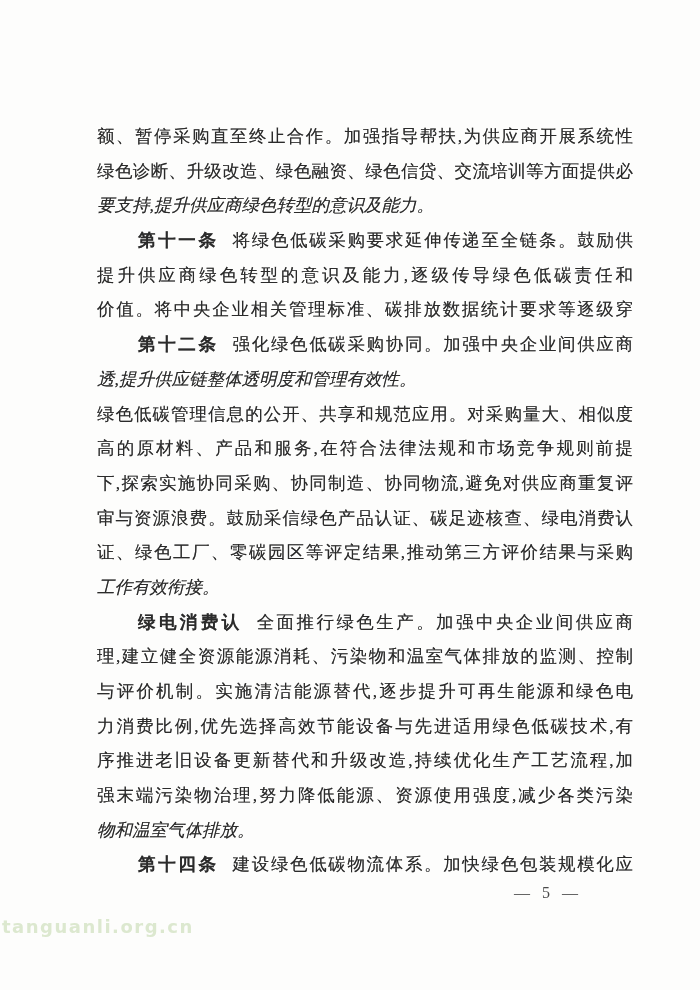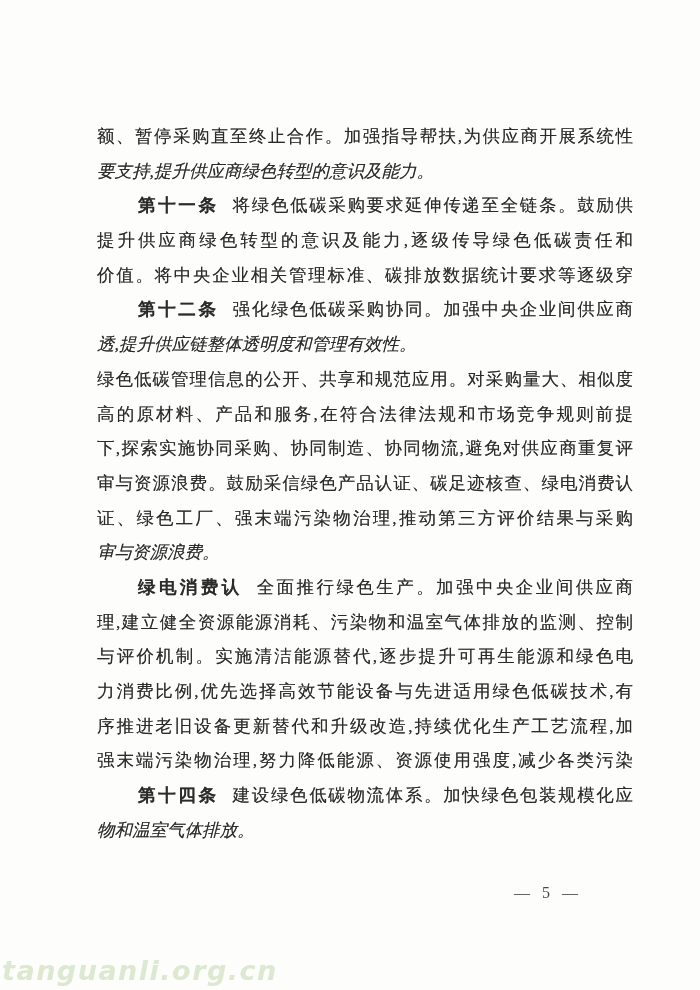--- a/index.html
+++ b/index.html
@@ -61,36 +61,36 @@
     width: 140px;
     text-align: center;
     color: #4a4a4a;
     font-size: 16px;
     letter-spacing: 4px;
     font-family: "Liberation Serif", "DejaVu Serif", serif;
   }
   .watermark {
     position: absolute;
     left: 2px;
-    top: 955px;
+    top: 916px;
     color: var(--wm);
-    font-size: 27px;
+    font-size: 18px;
     font-weight: bold;
     letter-spacing: 1.5px;
     font-family: "DejaVu Sans", "Liberation Sans", sans-serif;
-    font-style: italic;
   }
 </style>
 </head>
 <body>
 
 <div class="page">
   <div class="content" id="content">
   <div class="line"><span class="body-text">额、暂停采购直至终止合作。加强指导帮扶,为供应商开展系统性</span></div>
 
+  <div class="line"><span class="body-text">绿色诊断、升级改造、绿色融资、绿色信贷、交流培训等方面提供必</span></div>
 
   <div class="line last"><span class="body-text">要支持,提升供应商绿色转型的意识及能力。</span></div>
 
   <div class="line indent"><span class="head">第十一条</span><span class="body-text">将绿色低碳采购要求延伸传递至全链条。鼓励供</span></div>
 
   <div class="line"><span class="body-text">提升供应商绿色转型的意识及能力,逐级传导绿色低碳责任和</span></div>
 
   <div class="line"><span class="body-text">价值。将中央企业相关管理标准、碳排放数据统计要求等逐级穿</span></div>
 
   <div class="line indent"><span class="head">第十二条</span><span class="body-text">强化绿色低碳采购协同。加强中央企业间供应商</span></div>
@@ -98,35 +98,35 @@
   <div class="line last"><span class="body-text">透,提升供应链整体透明度和管理有效性。</span></div>
 
   <div class="line"><span class="body-text">绿色低碳管理信息的公开、共享和规范应用。对采购量大、相似度</span></div>
 
   <div class="line"><span class="body-text">高的原材料、产品和服务,在符合法律法规和市场竞争规则前提</span></div>
 
   <div class="line"><span class="body-text">下,探索实施协同采购、协同制造、协同物流,避免对供应商重复评</span></div>
 
   <div class="line"><span class="body-text">审与资源浪费。鼓励采信绿色产品认证、碳足迹核查、绿电消费认</span></div>
 
-  <div class="line"><span class="body-text">证、绿色工厂、强末端污染物治理,推动第三方评价结果与采购</span></div>
+  <div class="line"><span class="body-text">证、绿色工厂、零碳园区等评定结果,推动第三方评价结果与采购</span></div>
 
-  <div class="line last"><span class="body-text">审与资源浪费。</span></div>
+  <div class="line last"><span class="body-text">工作有效衔接。</span></div>
 
   <div class="line indent"><span class="head">绿电消费认</span><span class="body-text">全面推行绿色生产。加强中央企业间供应商</span></div>
 
   <div class="line"><span class="body-text">理,建立健全资源能源消耗、污染物和温室气体排放的监测、控制</span></div>
 
   <div class="line"><span class="body-text">与评价机制。实施清洁能源替代,逐步提升可再生能源和绿色电</span></div>
 
   <div class="line"><span class="body-text">力消费比例,优先选择高效节能设备与先进适用绿色低碳技术,有</span></div>
 
   <div class="line"><span class="body-text">序推进老旧设备更新替代和升级改造,持续优化生产工艺流程,加</span></div>
 
   <div class="line"><span class="body-text">强末端污染物治理,努力降低能源、资源使用强度,减少各类污染</span></div>
 
+  <div class="line last"><span class="body-text">物和温室气体排放。</span></div>
+
   <div class="line indent"><span class="head">第十四条</span><span class="body-text">建设绿色低碳物流体系。加快绿色包装规模化应</span></div>
-
-  <div class="line last"><span class="body-text">物和温室气体排放。</span></div>
 </div>
   <div class="page-number">— 5 —</div>
   <div class="watermark">tanguanli.org.cn</div>
 </div>
 
 </body></html>

